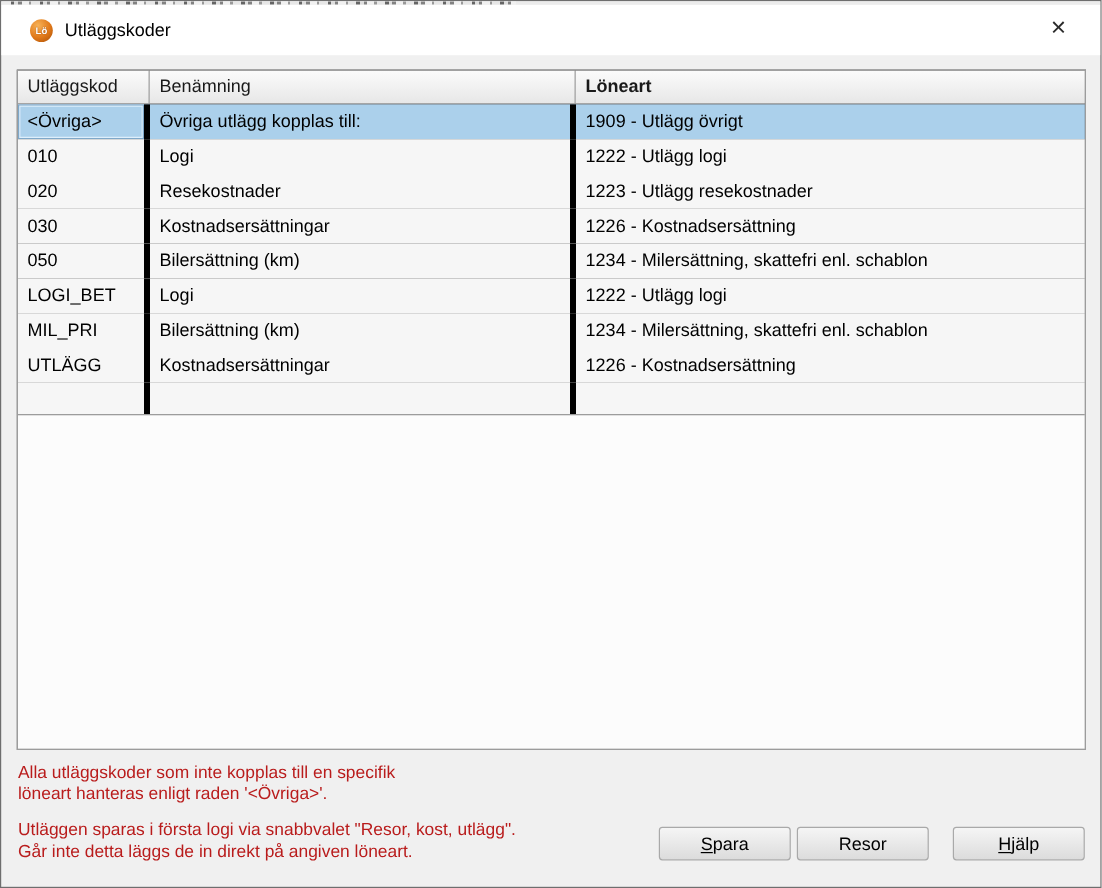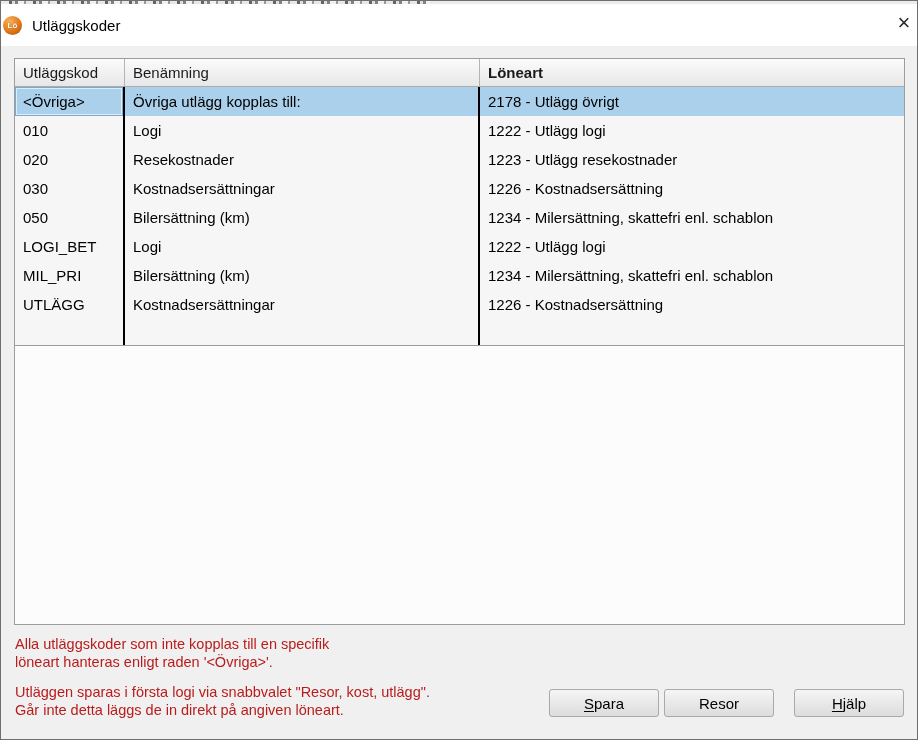--- a/index.html
+++ b/index.html
@@ -21,21 +21,21 @@
     background:repeating-linear-gradient(90deg,
       #4d4d4d 0 3px, #dcdcdc 3px 6px, #6f6f6f 6px 9px, #f2f2f2 9px 15px,
       #8a8a8a 15px 17px, #e6e6e6 17px 24px);
     opacity:.85;
   }
 
   
   .titlebar {
     position:absolute; top:3px; left:0; right:0; height:42px;
     background:#ffffff; display:flex; align-items:center;
-    padding:0 2px; box-sizing:border-box; gap:10px;
+    padding:0 24px; box-sizing:border-box; gap:10px;
   }
   .app-icon {
     width:19px; height:19px; border-radius:50%; flex:none;
     background:radial-gradient(circle at 35% 28%, #f7b258, #e07818 55%, #a64d06);
     color:#fff; font-size:8px; font-weight:bold;
     display:flex; align-items:center; justify-content:center;
     text-shadow:0 0 1px #8a3d00;
   }
   .title { font-size:15px; color:#000; }
   .close {
@@ -61,21 +61,21 @@
   }
   .th.c3 { border-right:none;font-weight:bold; }
 
   .c1 { width:110px; flex:none; }
   .c2 { width:355px; flex:none; }
   .c3 { flex:1; }
 
   .tr { display:flex; height:29px; flex:none; background:#f6f6f6; font-size:15px; color:#000; }
   .td {
     box-sizing:border-box; padding:0 8px; display:flex; align-items:center;
-    border-right:2px solid #000000; white-space:nowrap; overflow:hidden;
+    border-right:5px solid #000000; white-space:nowrap; overflow:hidden;
   }
   .td.c3 { border-right:none; }
   .tr.selected { background:#abd0eb; }
   .tr.selected .td.c1 {
     box-shadow:inset 0 0 0 1px #7fa8c9, inset 0 0 0 2px #ddeefb;
   }
 
   .empty-row {
     display:flex; height:26px; flex:none; background:#f6f6f6;
     border-bottom:1px solid #9c9c9c;
@@ -121,21 +121,21 @@
   <div class="grid">
     <div class="thead">
       <div class="th c1">Utläggskod</div>
       <div class="th c2">Benämning</div>
       <div class="th c3">Löneart</div>
     </div>
 
     <div class="tr selected">
       <div class="td c1">&lt;Övriga&gt;</div>
       <div class="td c2">Övriga utlägg kopplas till:</div>
-      <div class="td c3">2178 - Utlägg övrigt</div>
+      <div class="td c3">1909 - Utlägg övrigt</div>
     </div>
     <div class="tr">
       <div class="td c1">010</div>
       <div class="td c2">Logi</div>
       <div class="td c3">1222 - Utlägg logi</div>
     </div>
     <div class="tr">
       <div class="td c1">020</div>
       <div class="td c2">Resekostnader</div>
       <div class="td c3">1223 - Utlägg resekostnader</div>

